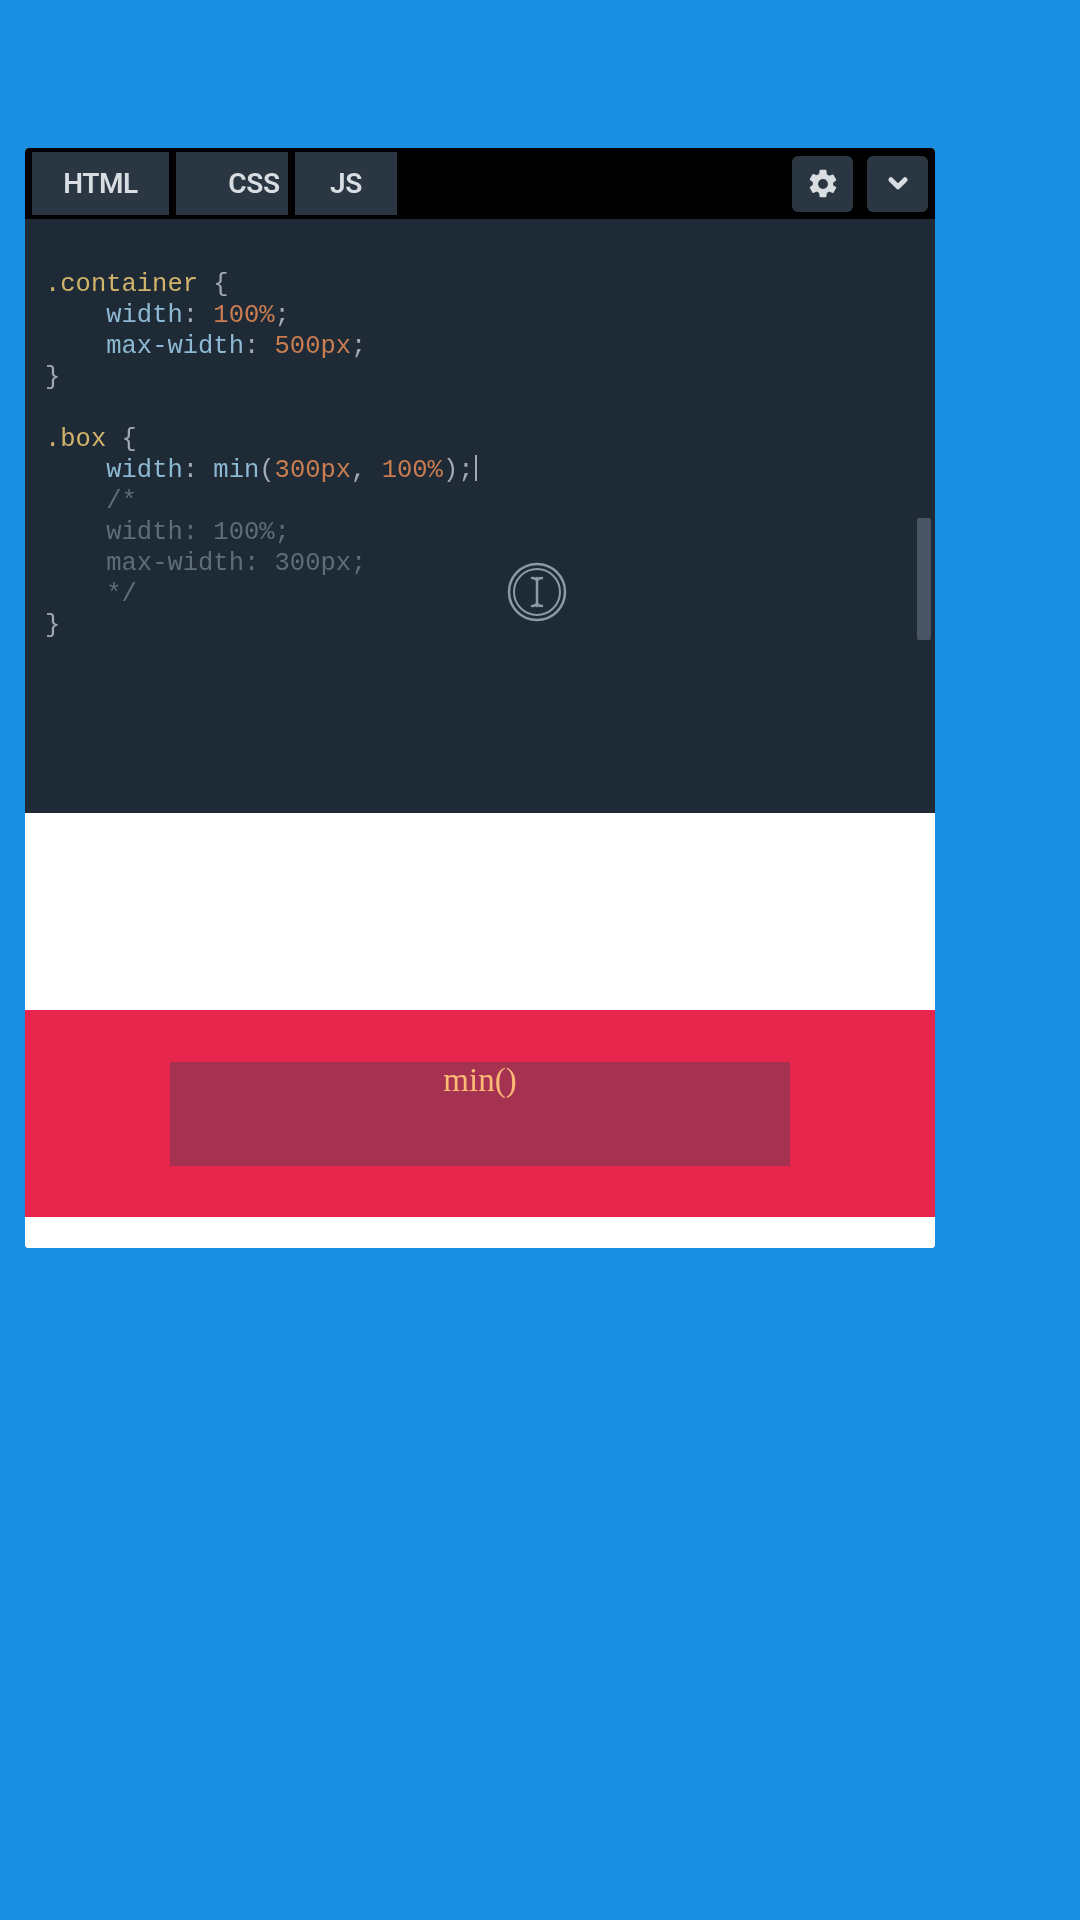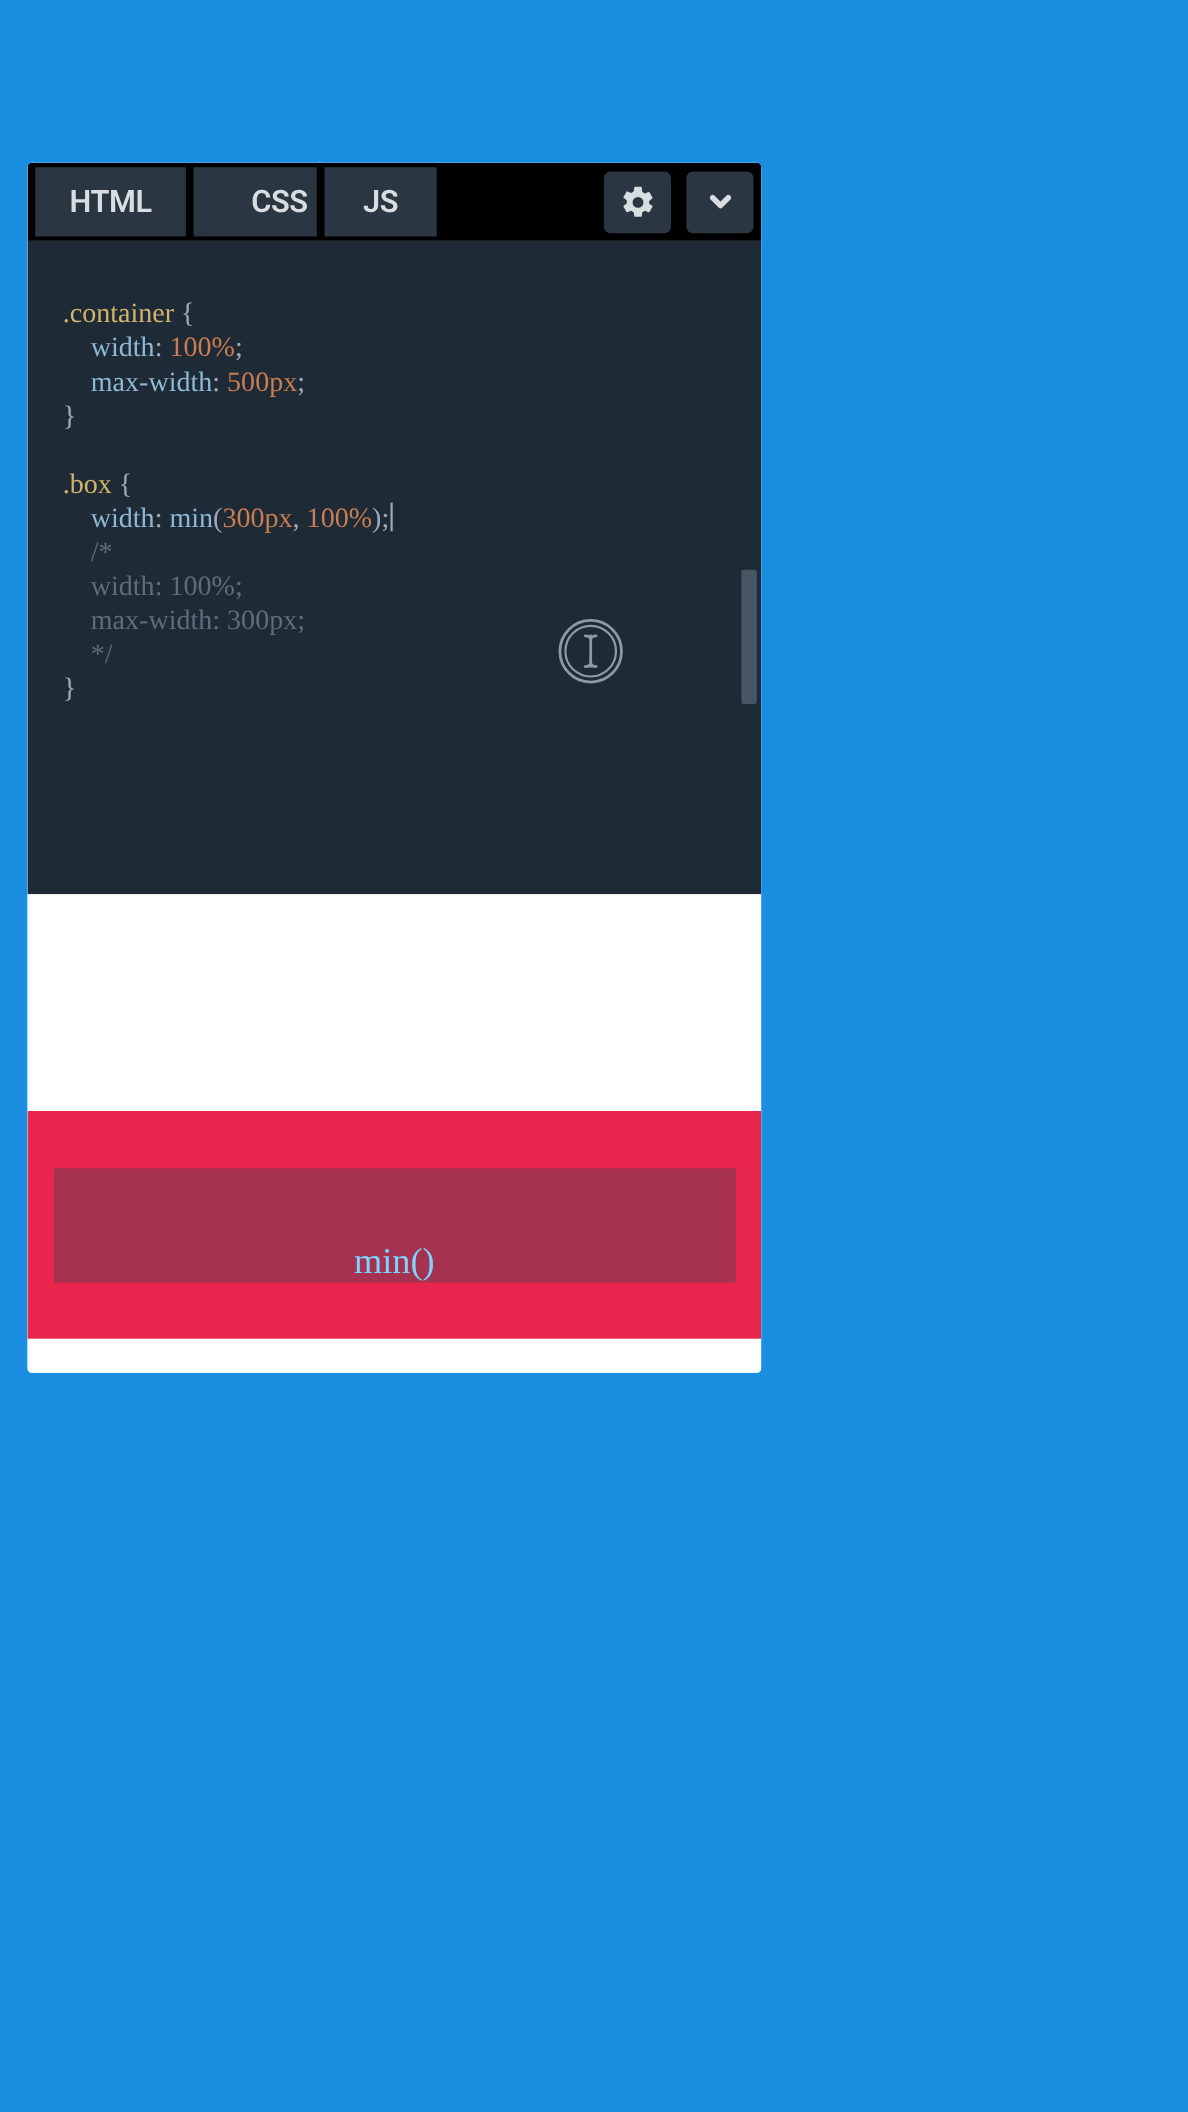--- a/index.html
+++ b/index.html
@@ -7,21 +7,21 @@
   background: #1a8ee0;
   width: 1080px;
   height: 1920px;
   overflow: hidden;
   font-family: -apple-system, BlinkMacSystemFont, "Segoe UI", Roboto, sans-serif;
 }
 .frame {
   position: absolute;
   left: 25px;
   top: 148px;
-  width: 667px;
+  width: 910px;
   height: 1100px;
   background: #fff;
   border-radius: 4px;
   overflow: hidden;
 }
 .toolbar {
   display: flex;
   align-items: center;
   background: #000;
   height: 71px;
@@ -54,22 +54,22 @@
   align-items: center;
   justify-content: center;
   margin-right: 7px;
   cursor: pointer;
 }
 .icon-btn svg { fill: #d8dde2; }
 .editor {
   background: #1f2a37;
   height: 594px;
   position: relative;
-  padding: 50px 0 0 32px;
-  font-family: Liberation Serif, serif;
+  padding: 50px 0 0 20px;
+  font-family: Liberation Mono, monospace;
   font-size: 25.5px;
   line-height: 31px;
   color: #a0aab7;
   white-space: pre;
 }
 .sel   { color: #d1b36a; }
 .prop  { color: #8db9d3; }
 .propc { color: #5f6c7a; }
 .punc  { color: #a0aab7; }
 .num   { color: #c97d50; }
@@ -114,23 +114,23 @@
   background: #e8264d;
   display: flex;
   align-items: center;
   justify-content: center;
 }
 .box-demo {
   width: 620px;
   height: 104px;
   background: #a63251;
   display: flex;
-  align-items: flex-end;
+  align-items: flex-start;
   justify-content: center;
-  color: #7dd3fc;
+  color: #fdba74;
   font-family: Georgia, "Times New Roman", serif;
   font-size: 33px;
 }
 </style>
 </head>
 <body>
 
 <div class="frame">
 
   <div class="toolbar">

